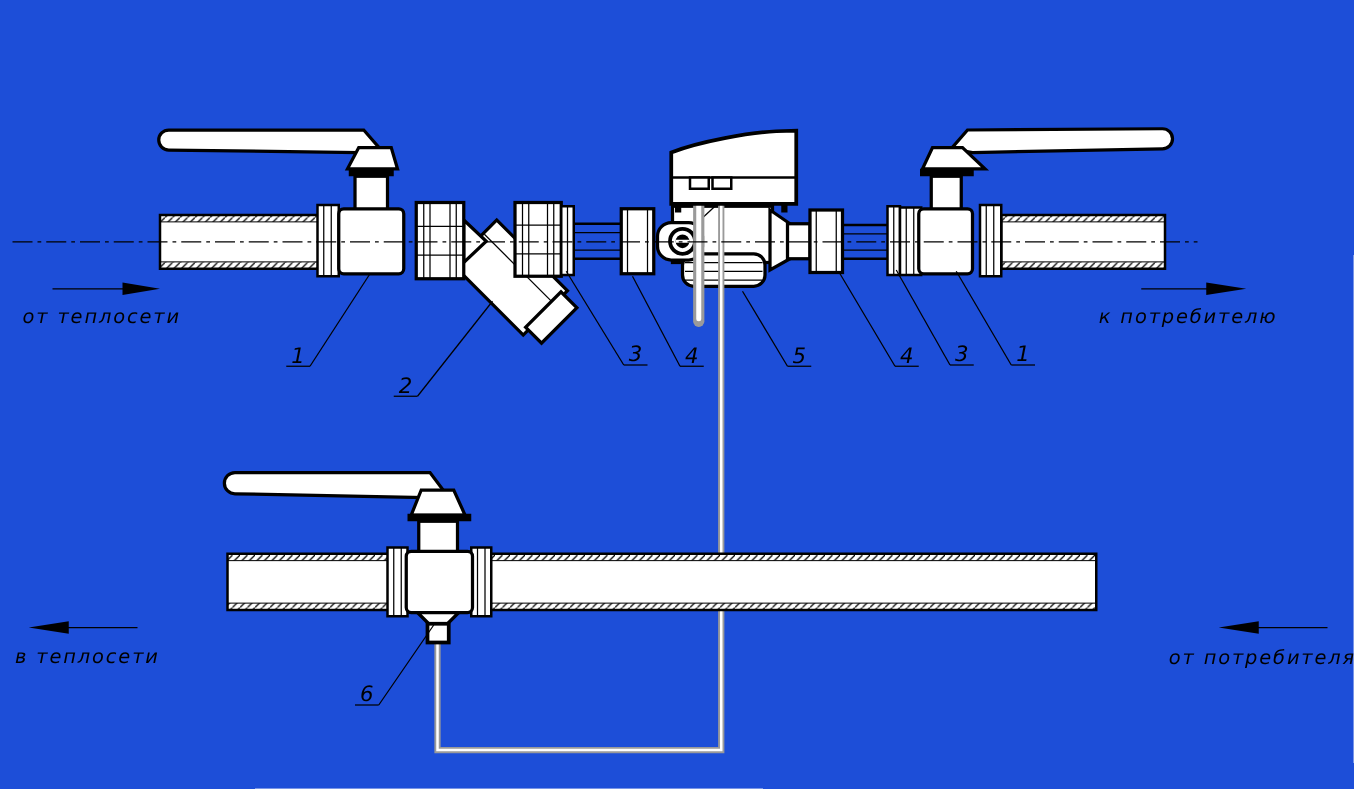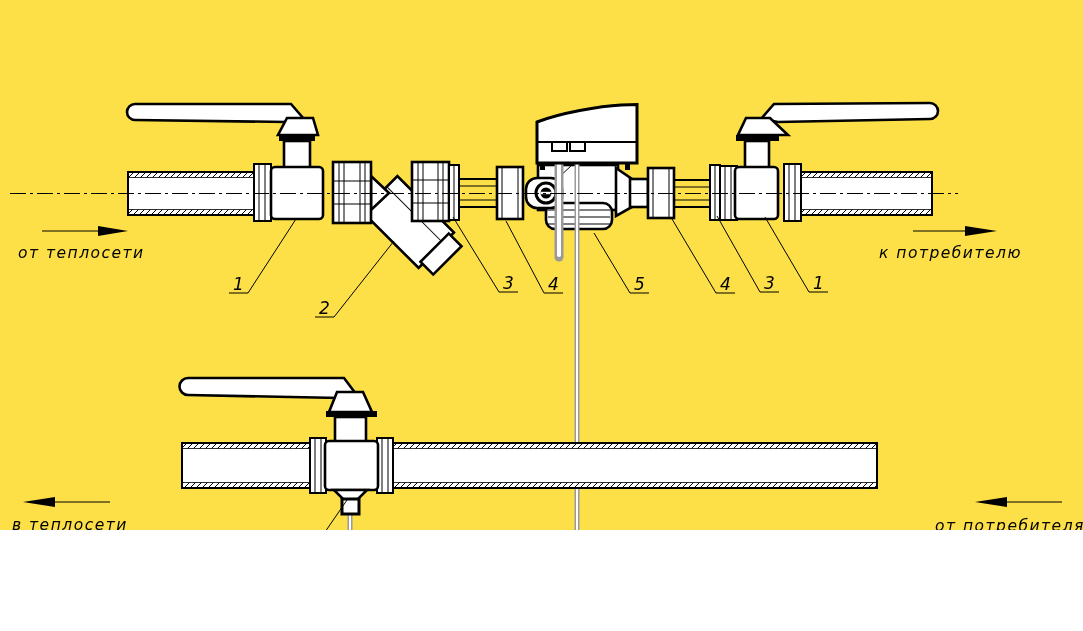--- a/index.html
+++ b/index.html
@@ -1,16 +1,16 @@
 <!DOCTYPE html>
 <html><head>
 <meta charset="utf-8">
 <style>
   html,body{margin:0;padding:0;background:#ffffff;}
-  .stage{width:1083px;height:530px;position:relative;background:#fde047;overflow:hidden;}
+  .stage{width:1083px;height:631px;position:relative;background:#1d4ed8;overflow:hidden;}
   svg{display:block;}
   svg text{font-family:"DejaVu Sans",sans-serif;font-style:italic;fill:#000;}
   .flow-label{font-size:15.5px;letter-spacing:1.5px;}
   .callout-num{font-size:17px;}
   .thin{stroke:#000;stroke-width:1;fill:none;}
   .med{stroke:#000;stroke-width:2;fill:#fff;}
   .thick{stroke:#000;stroke-width:2.6;fill:#fff;}
   .xthick{stroke:#000;stroke-width:3;fill:#fff;}
   .blackfill{fill:#000;stroke:none;}
   .leader{stroke:#000;stroke-width:1;fill:none;}

